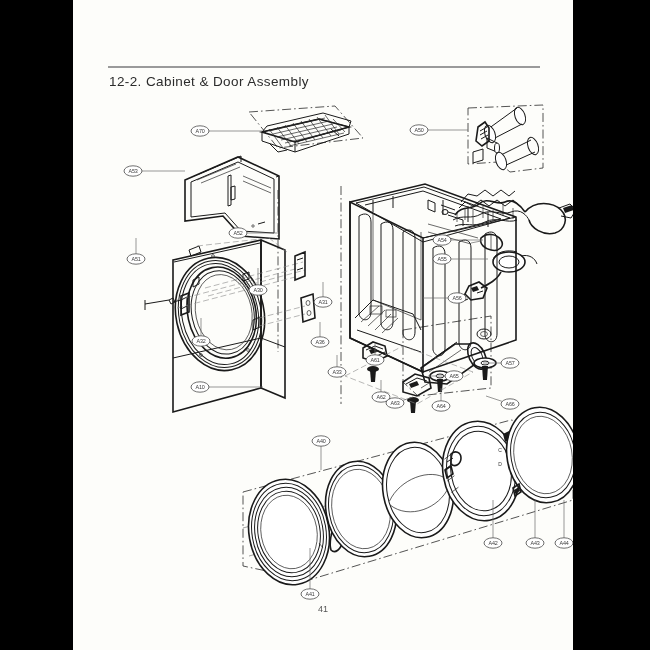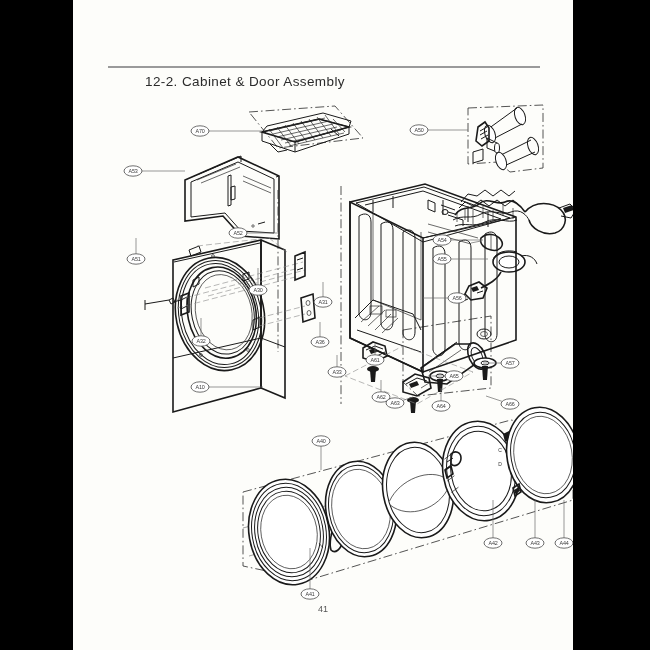--- a/index.html
+++ b/index.html
@@ -1,19 +1,19 @@
 <!DOCTYPE html>
 <html><head>
 <meta charset="utf-8">
 <style>
   html,body{margin:0;padding:0;background:#000;}
   body{width:650px;height:650px;overflow:hidden;font-family:"Liberation Sans",sans-serif;}
   #page{position:absolute;left:73px;top:0;width:500px;height:650px;background:#fdfdfa;}
   #rule{position:absolute;left:35px;top:66px;width:432px;height:2px;background:#9a9a9a;}
-  #title{position:absolute;left:36px;top:74px;font-size:13.5px;color:#2b2b2b;letter-spacing:.4px;white-space:nowrap;margin-left:36px;}
+  #title{position:absolute;left:36px;top:74px;font-size:13.5px;color:#2b2b2b;letter-spacing:.4px;white-space:nowrap;}
   #pageno{position:absolute;left:0;top:604px;width:500px;text-align:center;font-size:9px;color:#555;}
   svg#art{position:absolute;left:0;top:0;width:500px;height:650px;}
   .ln{fill:none;stroke:#1a1a1a;stroke-width:1;}
   .ln2{fill:none;stroke:#1a1a1a;stroke-width:1.6;}
   .thin{fill:none;stroke:#2a2a2a;stroke-width:.7;}
   .hair{fill:none;stroke:#555;stroke-width:.55;}
   .lead{fill:none;stroke:#6a6a6a;stroke-width:.7;}
   .dashdot{fill:none;stroke:#2a2a2a;stroke-width:.8;stroke-dasharray:9 3 1.6 3;}
   .phant{fill:none;stroke:#888;stroke-width:.6;stroke-dasharray:6 3;}
   .wht{fill:#ffffff;}

